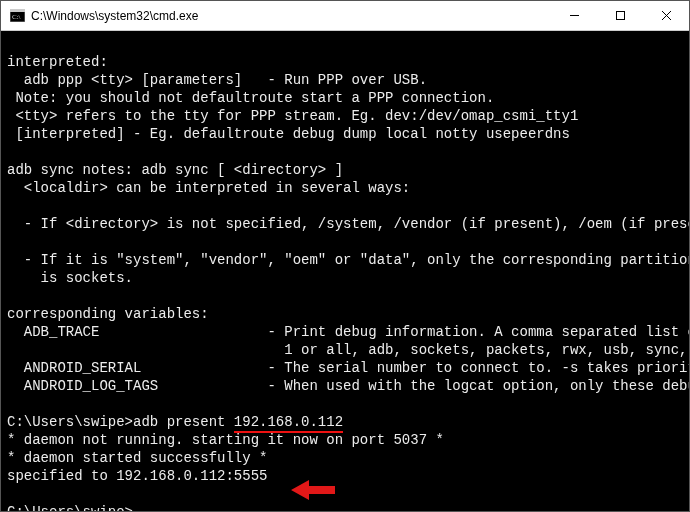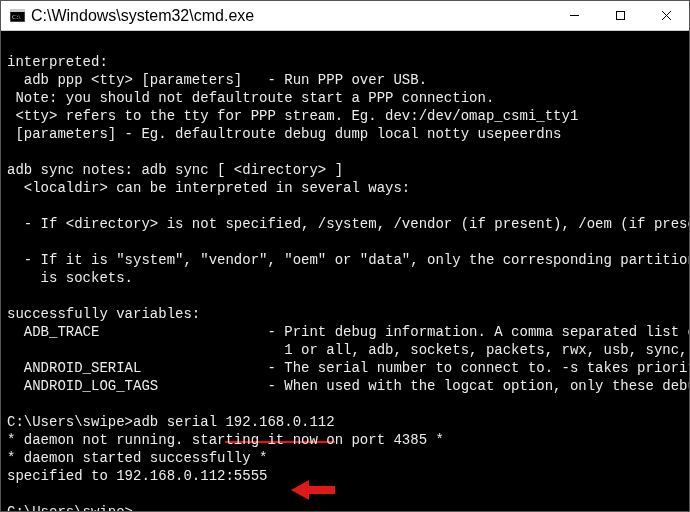--- a/index.html
+++ b/index.html
@@ -22,21 +22,21 @@
     display: flex; align-items: center;
     border-bottom: 1px solid #ccc;
     user-select: none;
   }
   .titlebar .icon {
     width: 16px; height: 16px;
     margin: 0 6px 0 8px;
     display: flex; align-items: center; justify-content: center;
   }
   .titlebar .title {
-    font-size: 16px;
+    font-size: 12px;
     color: #000;
     flex: 0 0 auto;
   }
   .titlebar .spacer { flex: 1; }
   .titlebar .ctrl {
     width: 46px; height: 30px;
     display: flex; align-items: center; justify-content: center;
     font-size: 13px; color: #000;
   }
   .titlebar .ctrl svg { stroke: #000; }
@@ -47,21 +47,21 @@
     font-family: Consolas, "Courier New", monospace;
     font-size: 14px;
     line-height: 18px;
     padding: 4px 6px;
     white-space: pre;
     overflow: hidden;
     position: relative;
   }
   .underline {
     border-bottom: 2px solid #e11;
-    padding-bottom: 11px;
+    padding-bottom: 1px;
   }
   .arrow {
     position: absolute;
     left: 290px;
     top: 447px;
     width: 44px; height: 24px;
     pointer-events: none;
   }
 </style>
 </head>
@@ -95,38 +95,38 @@
           <line x1="10" y1="1" x2="1" y2="10" stroke-width="1"></line>
         </svg>
     </div>
   </div>
 
   <div class="terminal">
 <span>interpreted:</span>
 <span>  adb ppp &lt;tty&gt; [parameters]   - Run PPP over USB.</span>
 <span> Note: you should not defaultroute start a PPP connection.</span>
 <span> &lt;tty&gt; refers to the tty for PPP stream. Eg. dev:/dev/omap_csmi_tty1</span>
-<span> [parameters] - Eg. defaultroute debug dump local notty usepeerdns</span>
+<span> [interpreted] - Eg. defaultroute debug dump local notty usepeerdns</span>
 <span></span>
 <span>adb sync notes: adb sync [ &lt;directory&gt; ]</span>
 <span>  &lt;localdir&gt; can be interpreted in several ways:</span>
 <span></span>
 <span>  - If &lt;directory&gt; is not specified, /system, /vendor (if present), /oem (if present</span>
 <span></span>
 <span>  - If it is "system", "vendor", "oem" or "data", only the corresponding partition</span>
 <span>    is sockets.</span>
 <span></span>
-<span>successfully variables:</span>
+<span>corresponding variables:</span>
 <span>  ADB_TRACE                    - Print debug information. A comma separated list of</span>
 <span>                                 1 or all, adb, sockets, packets, rwx, usb, sync, sy</span>
 <span>  ANDROID_SERIAL               - The serial number to connect to. -s takes priority</span>
 <span>  ANDROID_LOG_TAGS             - When used with the logcat option, only these debug</span>
 <span></span>
-<span>C:\Users\swipe&gt;</span><span>adb serial </span><span class="underline">192.168.0.112</span>
-<span>* daemon not running. starting it now on port 4385 *</span>
+<span>C:\Users\swipe&gt;</span><span>adb present </span><span class="underline">192.168.0.112</span>
+<span>* daemon not running. starting it now on port 5037 *</span>
 <span>* daemon started successfully *</span>
 <span>specified to 192.168.0.112:5555</span>
 <span></span>
 <span>C:\Users\swipe&gt;</span>
 
     <svg class="arrow" viewBox="0 0 44 24" fill="#e11818">
       <polygon points="0,12 18,2 18,8 44,8 44,16 18,16 18,22"></polygon>
     </svg>
   </div>
 

